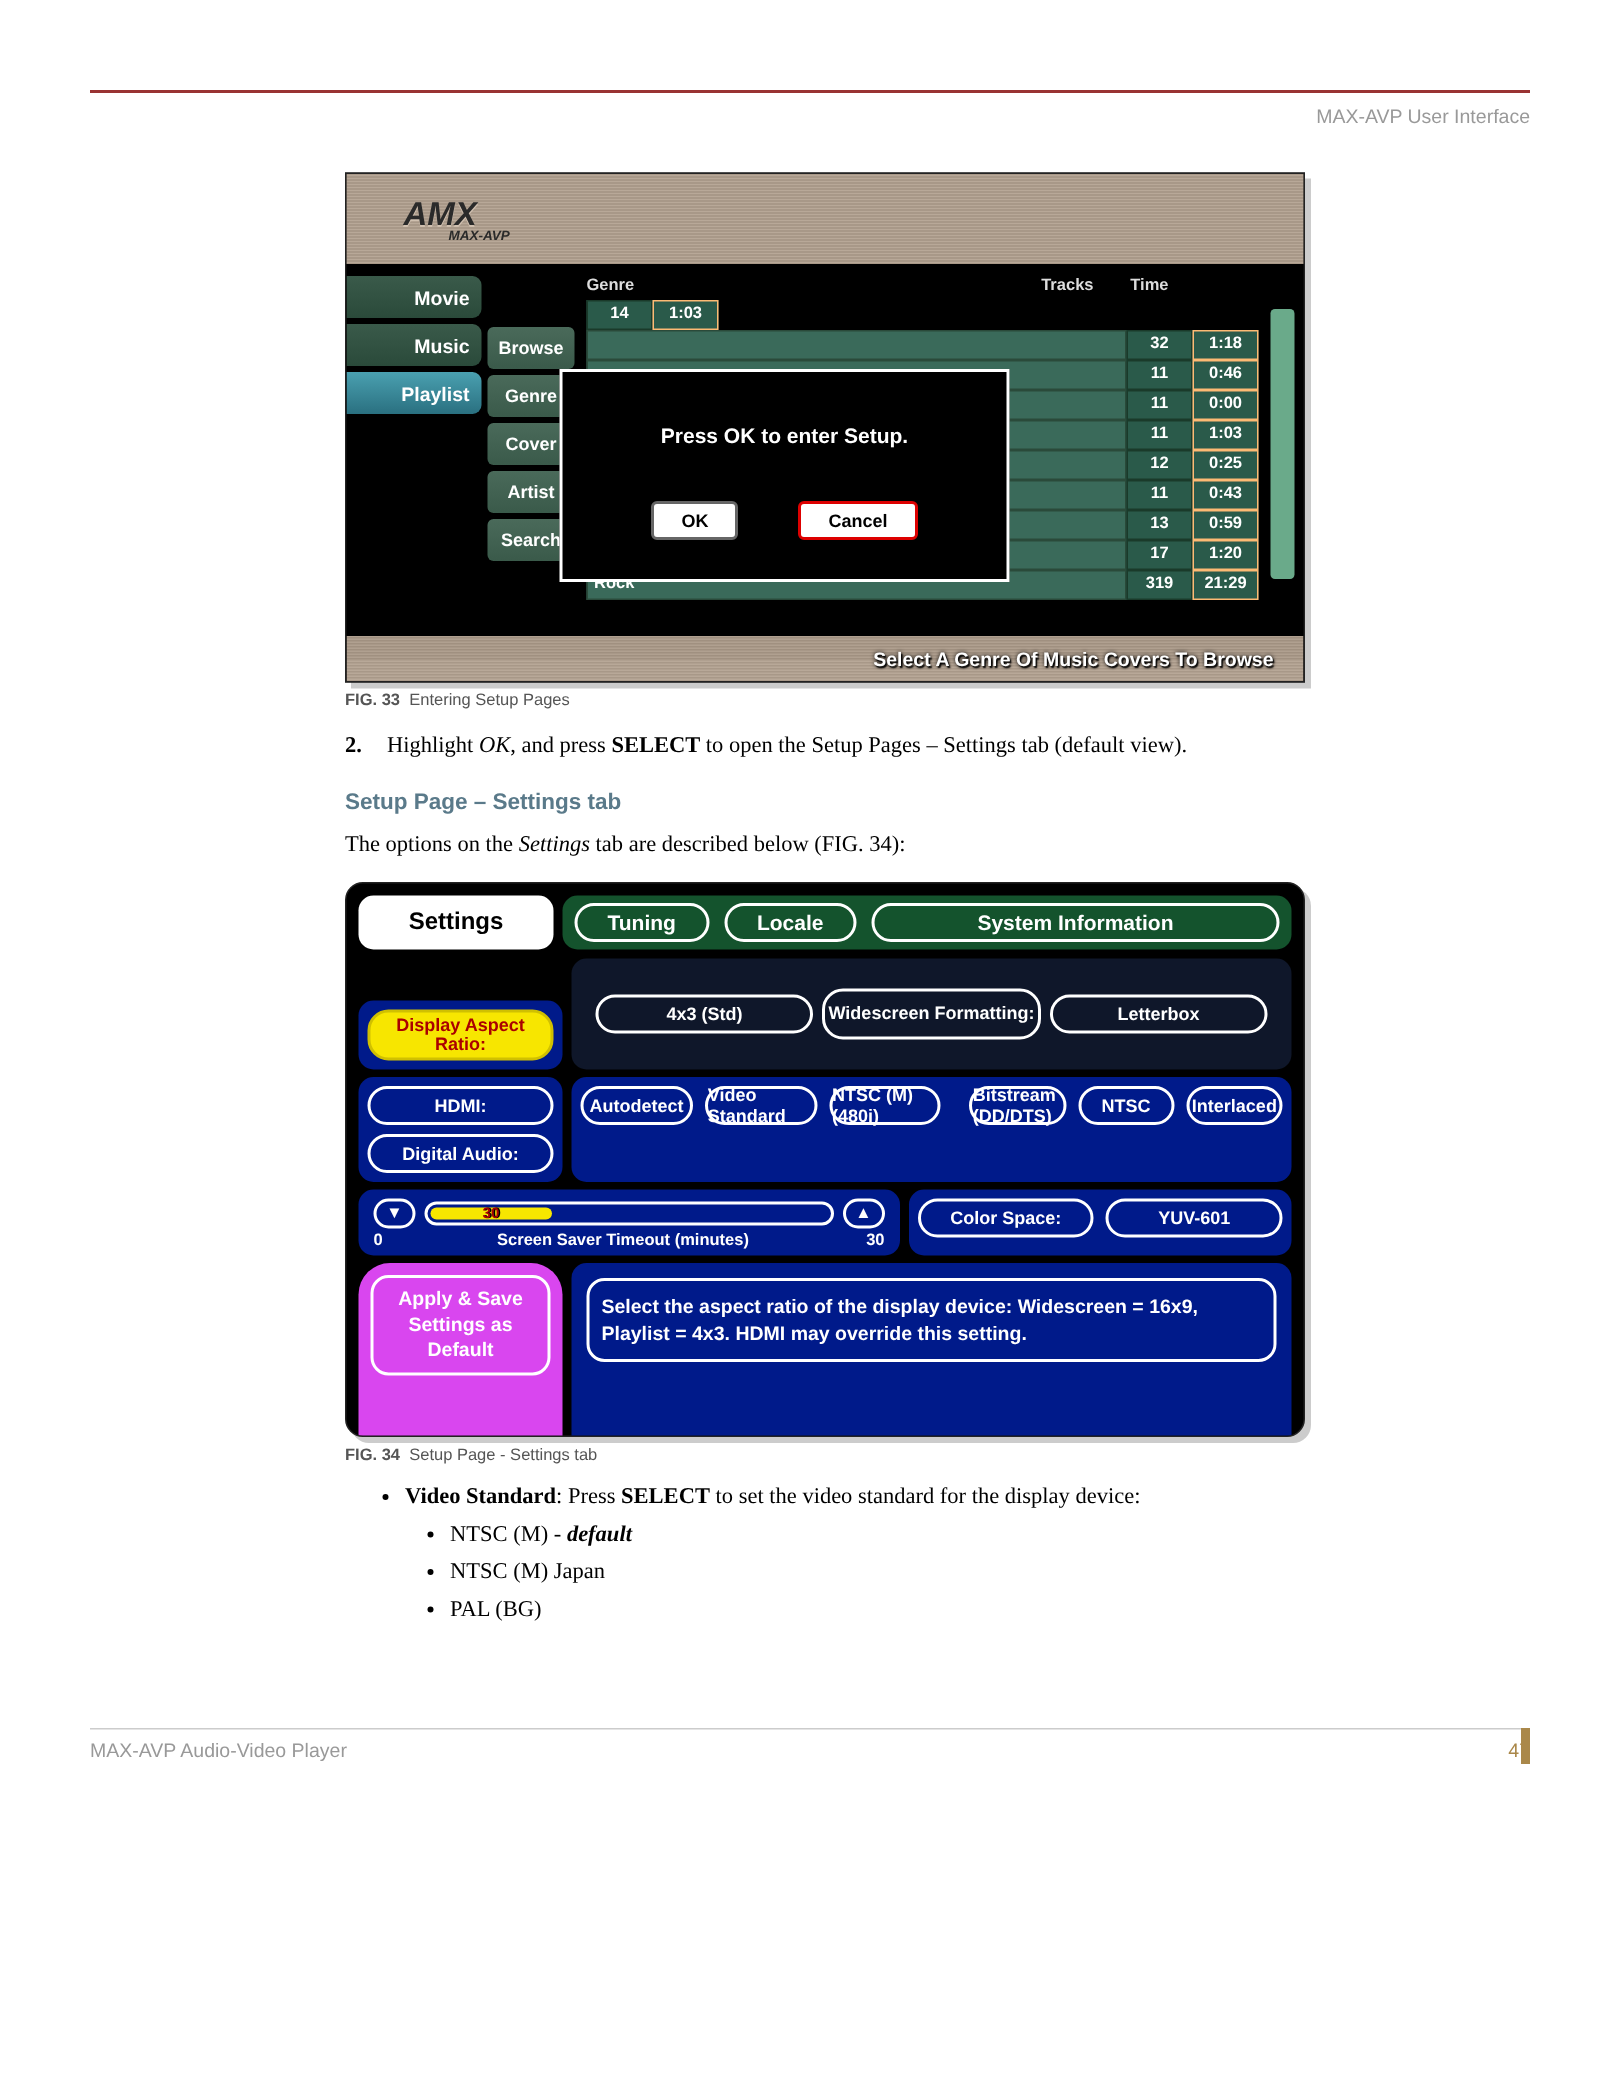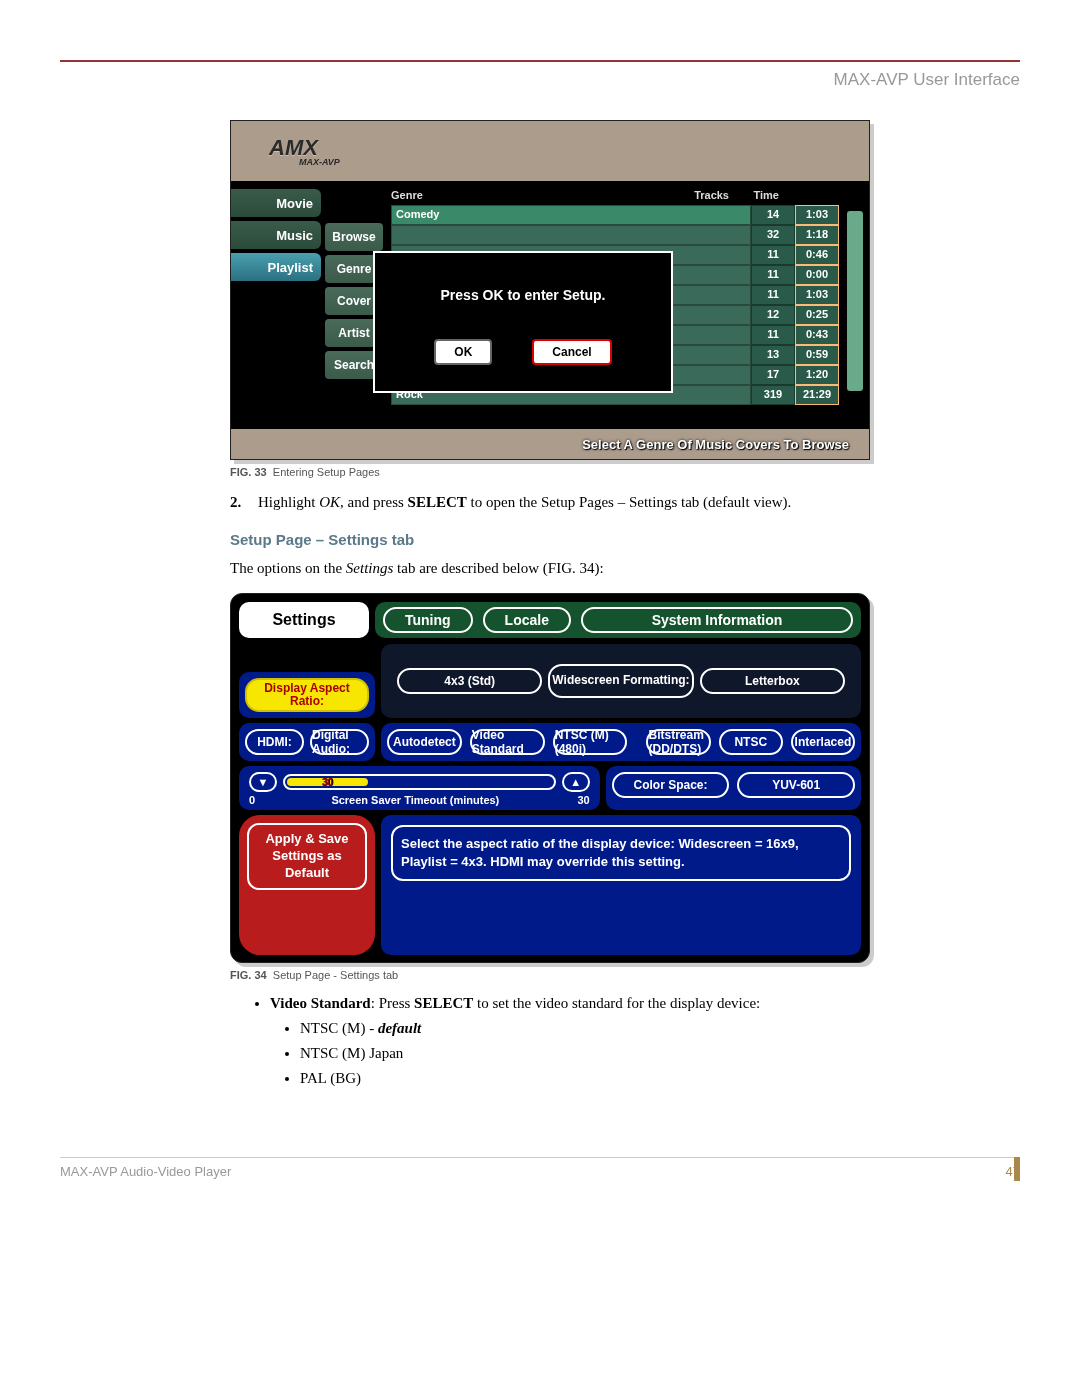--- a/index.html
+++ b/index.html
@@ -6,21 +6,21 @@
   body {
     font-family: Georgia, 'Times New Roman', serif;
     background: #fff;
     width: 1080px;
     margin: 0 auto;
     position: relative;
     padding: 40px 60px 60px 60px;
     color: #000;
   }
   .top-rule { border-top: 2px solid #993333; margin-top: 20px; }
-  .header-right { text-align: right; font-family: Arial, sans-serif; font-size: 17px; color: #999; margin-top: 8px; margin-bottom: 30px; }
+  .header-right { text-align: right; font-family: Arial, sans-serif; font-size: 13px; color: #999; margin-top: 8px; margin-bottom: 30px; }
   .content { padding-left: 170px; padding-right: 20px; }
   .fig-caption { font-family: Arial, sans-serif; font-size: 11px; color: #555; margin: 6px 0 14px 0; }
   .fig-caption b { font-weight: bold; }
   ol.step { list-style: none; margin: 0 0 18px 0; }
   ol.step li { font-size: 15px; line-height: 1.4; display: flex; }
   ol.step li .num { font-weight: bold; width: 28px; flex: none; }
   .section-h { font-family: Arial, sans-serif; font-weight: bold; color: #5a7a8a; font-size: 15px; margin: 14px 0 10px 0; }
   .body-p { font-size: 15px; line-height: 1.4; margin-bottom: 14px; }
   em { font-style: italic; }
   strong { font-weight: bold; }
@@ -101,38 +101,38 @@
   .tab-pill { color:#fff; font-weight:bold; font-size:14px; padding:3px 20px; border:2px solid #fff; border-radius:16px; }
   .tab-pill.wide { flex:1; text-align:center; }
   .s34-row { display:flex; gap:6px; margin-bottom:5px; }
   .s34-panel-small { width:136px; background:#001a8a; border-radius:10px; padding:6px; display:flex; align-items:center; justify-content:center;margin-top:28px; }
   .s34-panel-big { flex:1; background:#0f172a; border-radius:10px; padding:16px; display:flex; align-items:center; justify-content:center; gap:6px; }
   .pill { border:2px solid #fff; border-radius:14px; color:#fff; font-size:12px; font-weight:bold; height:26px; display:flex; align-items:center; justify-content:center; }
   .pill.full { width:100%; }
   .pill.yellow { background:#f7e600; border-color:#d0c000; color:#a00; }
   .pill.flex { flex:1; }
   .s34-row2 { display:flex; gap:6px; margin-bottom:5px; }
-  .s34-left-tall { width:136px; background:#001a8a; border-radius:10px; padding:6px; display:flex; flex-direction:row; gap:6px; }
+  .s34-left-tall { width:136px; background:#001a8a; border-radius:10px; padding:6px; display:flex; flex-direction:column; gap:6px; }
   .s34-right-tall { flex:1; background:#001a8a; border-radius:10px; padding:6px; display:flex; flex-direction:row; gap:19px; }
   .grid3 { display:flex; gap:8px; }
   .grid3 .pill { flex:1; }
   .slider-row { display:flex; gap:6px; margin-bottom:5px; }
   .slider-panel { flex:1.4; background:#001a8a; border-radius:10px; padding:6px 10px 4px 10px; }
   .slider-top { display:flex; align-items:center; gap:6px; }
   .tri-btn { width:28px; height:20px; border:2px solid #fff; border-radius:10px; color:#fff; display:flex; align-items:center; justify-content:center; font-size:11px; font-weight:bold; }
   .slider-track { flex:1; height:16px; border:2px solid #fff; border-radius:10px; position:relative; }
   .slider-fill { position:absolute; left:2px; top:2px; bottom:2px; width:30%; background:#f7e600; border-radius:8px; display:flex; align-items:center; justify-content:center; color:#a00; font-size:10px; font-weight:bold; text-shadow:1px 0 #000;}
   .slider-labels { color:#fff; font-size:11px; font-weight:bold; display:flex; align-items:flex-start; margin-top:2px; }
   .slider-labels .l { width:20px; }
   .slider-labels .c { flex:1; text-align:center; }
   .slider-labels .r { width:28px; text-align:right; }
   .cs-panel { flex:1; background:#001a8a; border-radius:10px; padding:6px; display:flex; gap:8px; align-items:flex-start; }
   .cs-panel .pill { flex:1; }
   .bottom-row { display:flex; gap:6px; }
-  .apply-panel { width:136px; background:#b91c1c; border-radius:21px; padding:8px; min-height:140px; }
+  .apply-panel { width:136px; background:#d946ef; border-radius:21px; padding:8px; min-height:140px; }
   .apply-pill { border:2px solid #fff; border-radius:12px; color:#fff; font-size:13px; font-weight:bold; text-align:center; padding:6px 4px; line-height:1.3; }
   .help-panel { flex:1; background:#001a8a; border-radius:10px; padding:10px; min-height:140px; }
   .help-pill { border:2px solid #fff; border-radius:12px; color:#fff; font-size:13px; font-weight:bold; padding:8px; line-height:1.4; }
 
   
   ul.outer { list-style: disc; margin-left: 40px; margin-top:4px; }
   ul.outer > li { font-size:15px; margin-bottom:10px; }
   ul.inner { list-style: disc; margin-left: 30px; margin-top:8px; }
   ul.inner > li { margin-bottom:8px; }
 
@@ -167,21 +167,20 @@
         <div class="sub-tab">Artist</div>
         <div class="sub-tab">Search</div>
       </div>
       <div class="genre-header">
         <span class="genre-label">Genre</span>
         <span class="tracks-label">Tracks</span>
         <span class="time-label">Time</span>
       </div>
       <div class="genre-list" id="genre-list">
           <div class="genre-row">
-            <div class="genre-cell-name highlight">Comedy</div>
             <div class="genre-cell-tracks">14</div>
             <div class="genre-cell-time">1:03</div>
           </div>
           <div class="genre-row">
             <div class="genre-cell-name"></div>
             <div class="genre-cell-tracks">32</div>
             <div class="genre-cell-time">1:18</div>
           </div>
           <div class="genre-row">
             <div class="genre-cell-name"></div>

